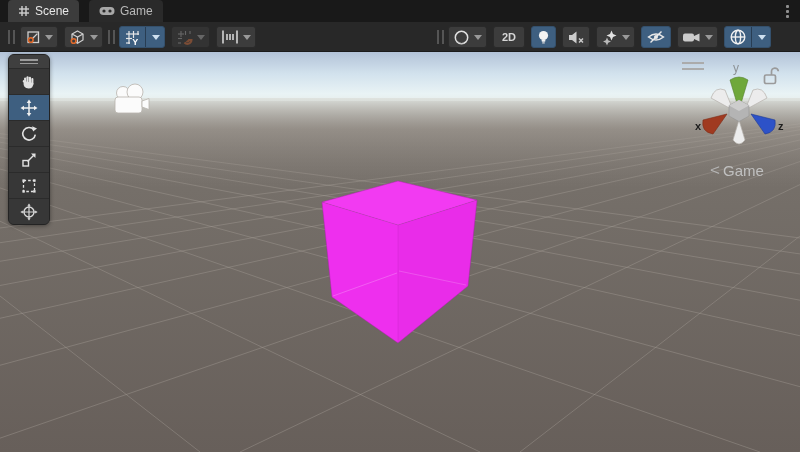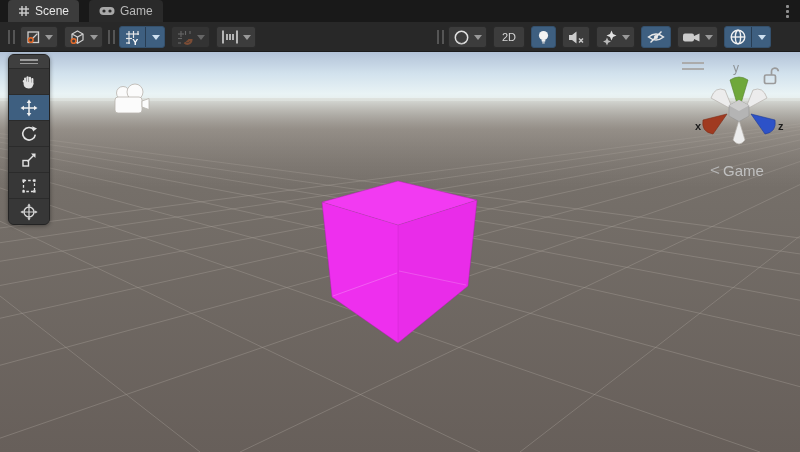--- a/index.html
+++ b/index.html
@@ -27,21 +27,21 @@
             border-left:2px solid #555; border-right:2px solid #555; }
   .tgroup { position:absolute; top:4px; display:flex; gap:6px; }
   .tbtn { height:22px; background:#3c3c3c; border:1px solid #2a2a2a; border-radius:3px;
           display:flex; align-items:center; justify-content:center; gap:2px; padding:0 4px; }
   .tbtn.active { background:#3e5f80; border-color:#34506c; }
   .tbtn.disabled { opacity:.55; }
   .tbtn .arrow { width:0; height:0; border-left:4px solid transparent; border-right:4px solid transparent;
                  border-top:5px solid #9a9a9a; margin-left:2px; }
   .tbtn.active .arrow { border-top-color:#cfe0ef; }
   .split { width:1px; align-self:stretch; background:rgba(0,0,0,.35); margin:0 2px; }
-  .lbl2d { font-size:11px; font-weight:normal; color:#d6d6d6; padding:0 4px; }
+  .lbl2d { font-size:11px; font-weight:bold; color:#d6d6d6; padding:0 4px; }
   
   #viewport { position:absolute; left:0; top:52px; width:800px; height:400px; }
   #viewport svg.world { position:absolute; left:0; top:0; }
   
   #tools { position:absolute; left:8px; top:2px; width:42px; background:#383838;
            border:1px solid #232323; border-radius:6px; overflow:hidden;
            box-shadow:0 1px 4px rgba(0,0,0,.4); }
   #tools .drag { height:13px; background:#3f3f3f; display:flex; flex-direction:column;
                  align-items:center; justify-content:center; gap:2px; }
   #tools .drag i { display:block; width:18px; height:1.5px; background:#9a9a9a; }

